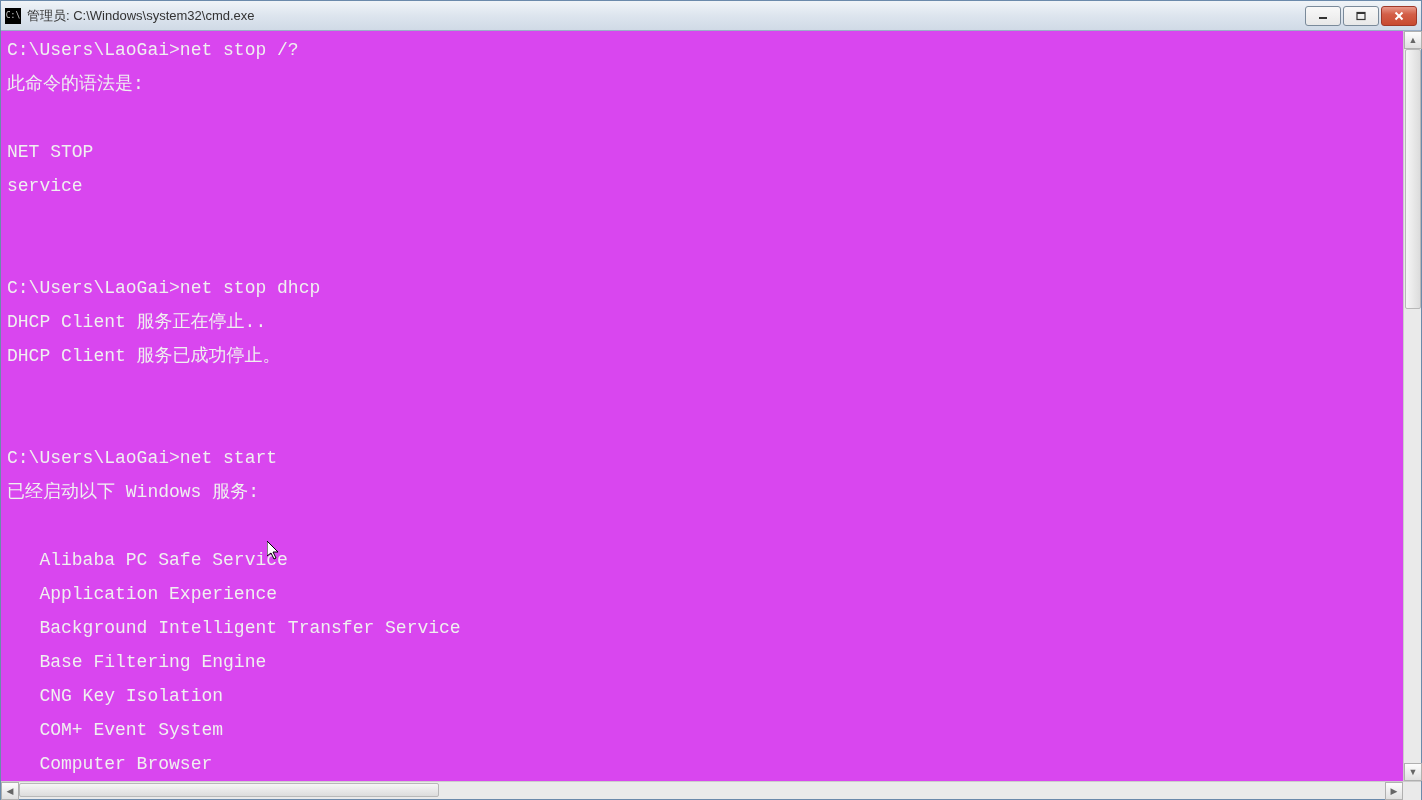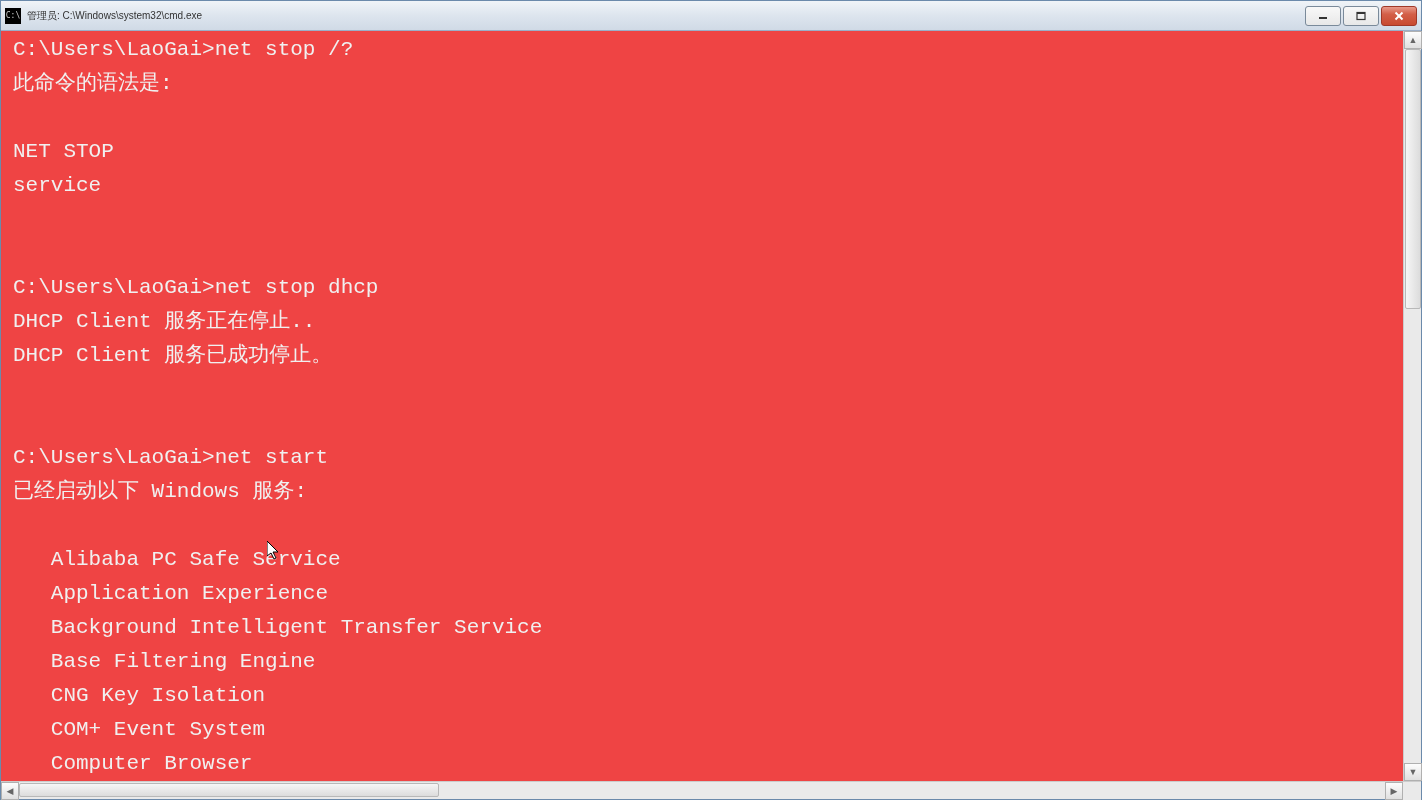--- a/index.html
+++ b/index.html
@@ -38,21 +38,21 @@
       margin-right: 6px;
       display: inline-flex;
       align-items: center;
       justify-content: center;
       font-size: 8px;
       color: #ccc;
       font-family: monospace;
     }
     .titlebar-text {
       flex: 1;
-      font-size: 10px;
+      font-size: 13px;
       color: #333;
     }
     .window-controls {
       display: flex;
       gap: 2px;
     }
     .win-btn {
       width: 36px;
       height: 20px;
       border: 1px solid #7a8a9a;
@@ -74,27 +74,27 @@
       height: 10px;
     }
     .terminal-area {
       flex: 1;
       display: flex;
       background: #000;
       position: relative;
     }
     .terminal {
       flex: 1;
-      background: #ef4444;
+      background: #d946ef;
       color: #f0f0f0;
       font-family: 'NSimSun', 'SimSun', 'Courier New', monospace;
-      font-size: 21px;
+      font-size: 18px;
       line-height: 34px;
       white-space: pre;
-      padding: 2px 0 0 12px;
+      padding: 2px 0 0 6px;
       overflow: hidden;
     }
     .vscroll {
       width: 18px;
       background: #eaeaea;
       border-left: 1px solid #ccc;
       position: relative;
     }
     .vscroll .arrow {
       width: 18px;

